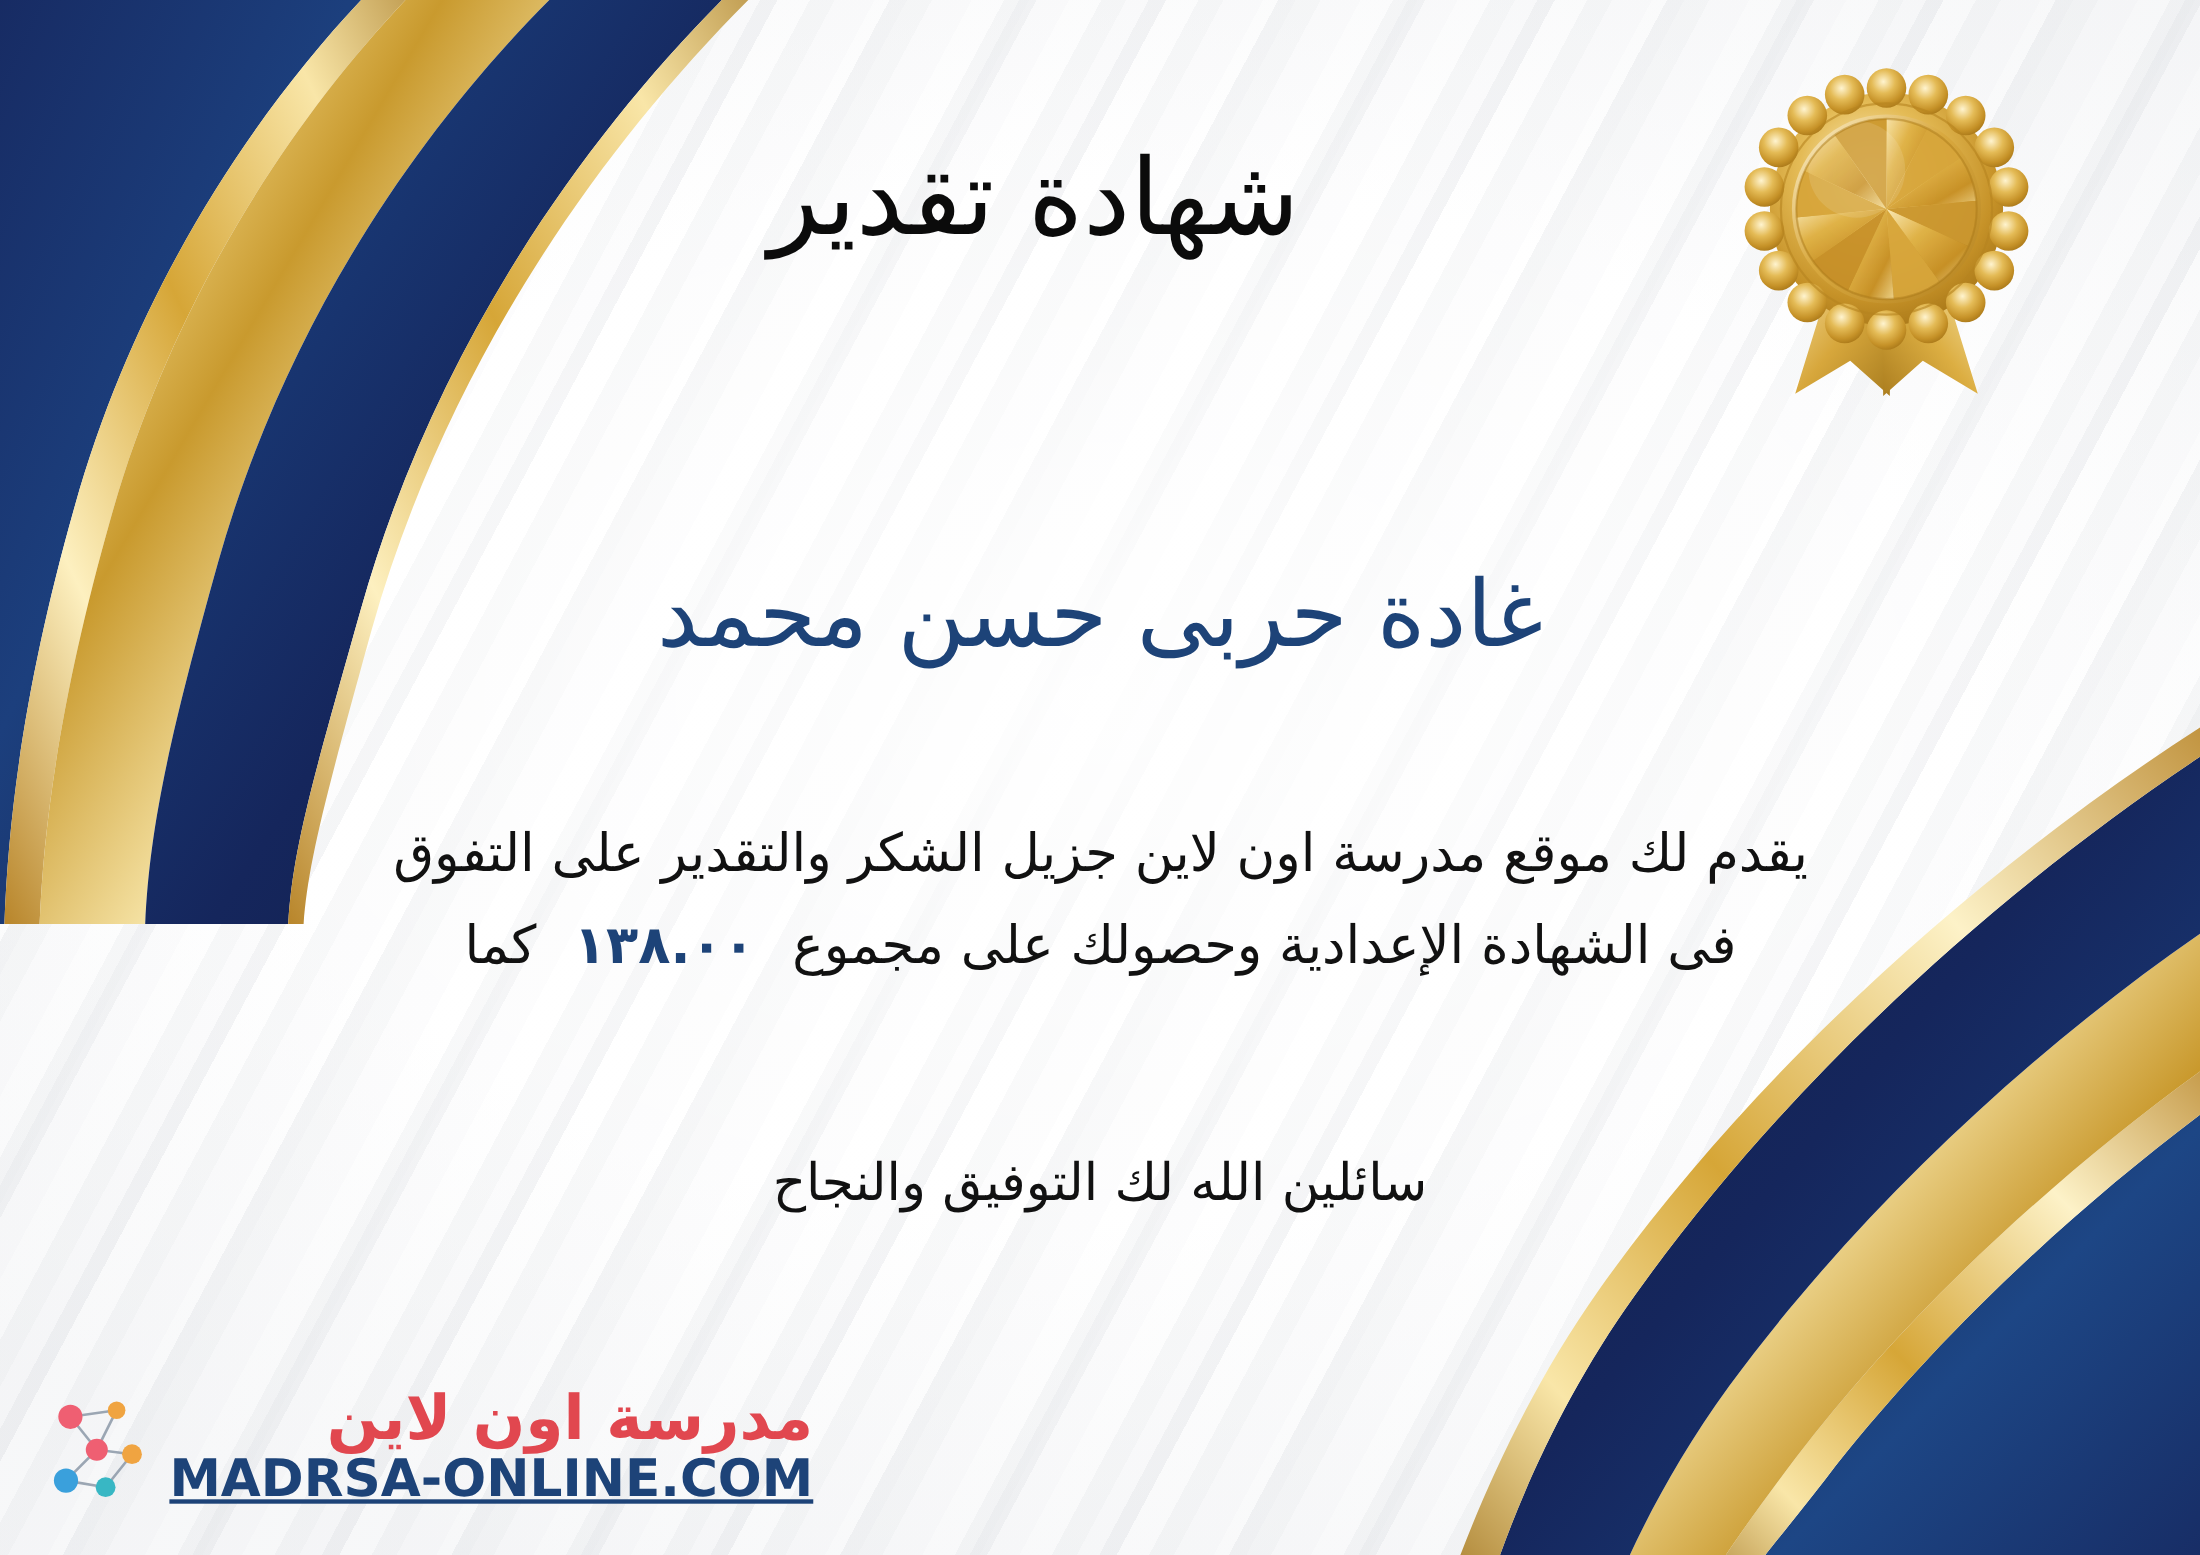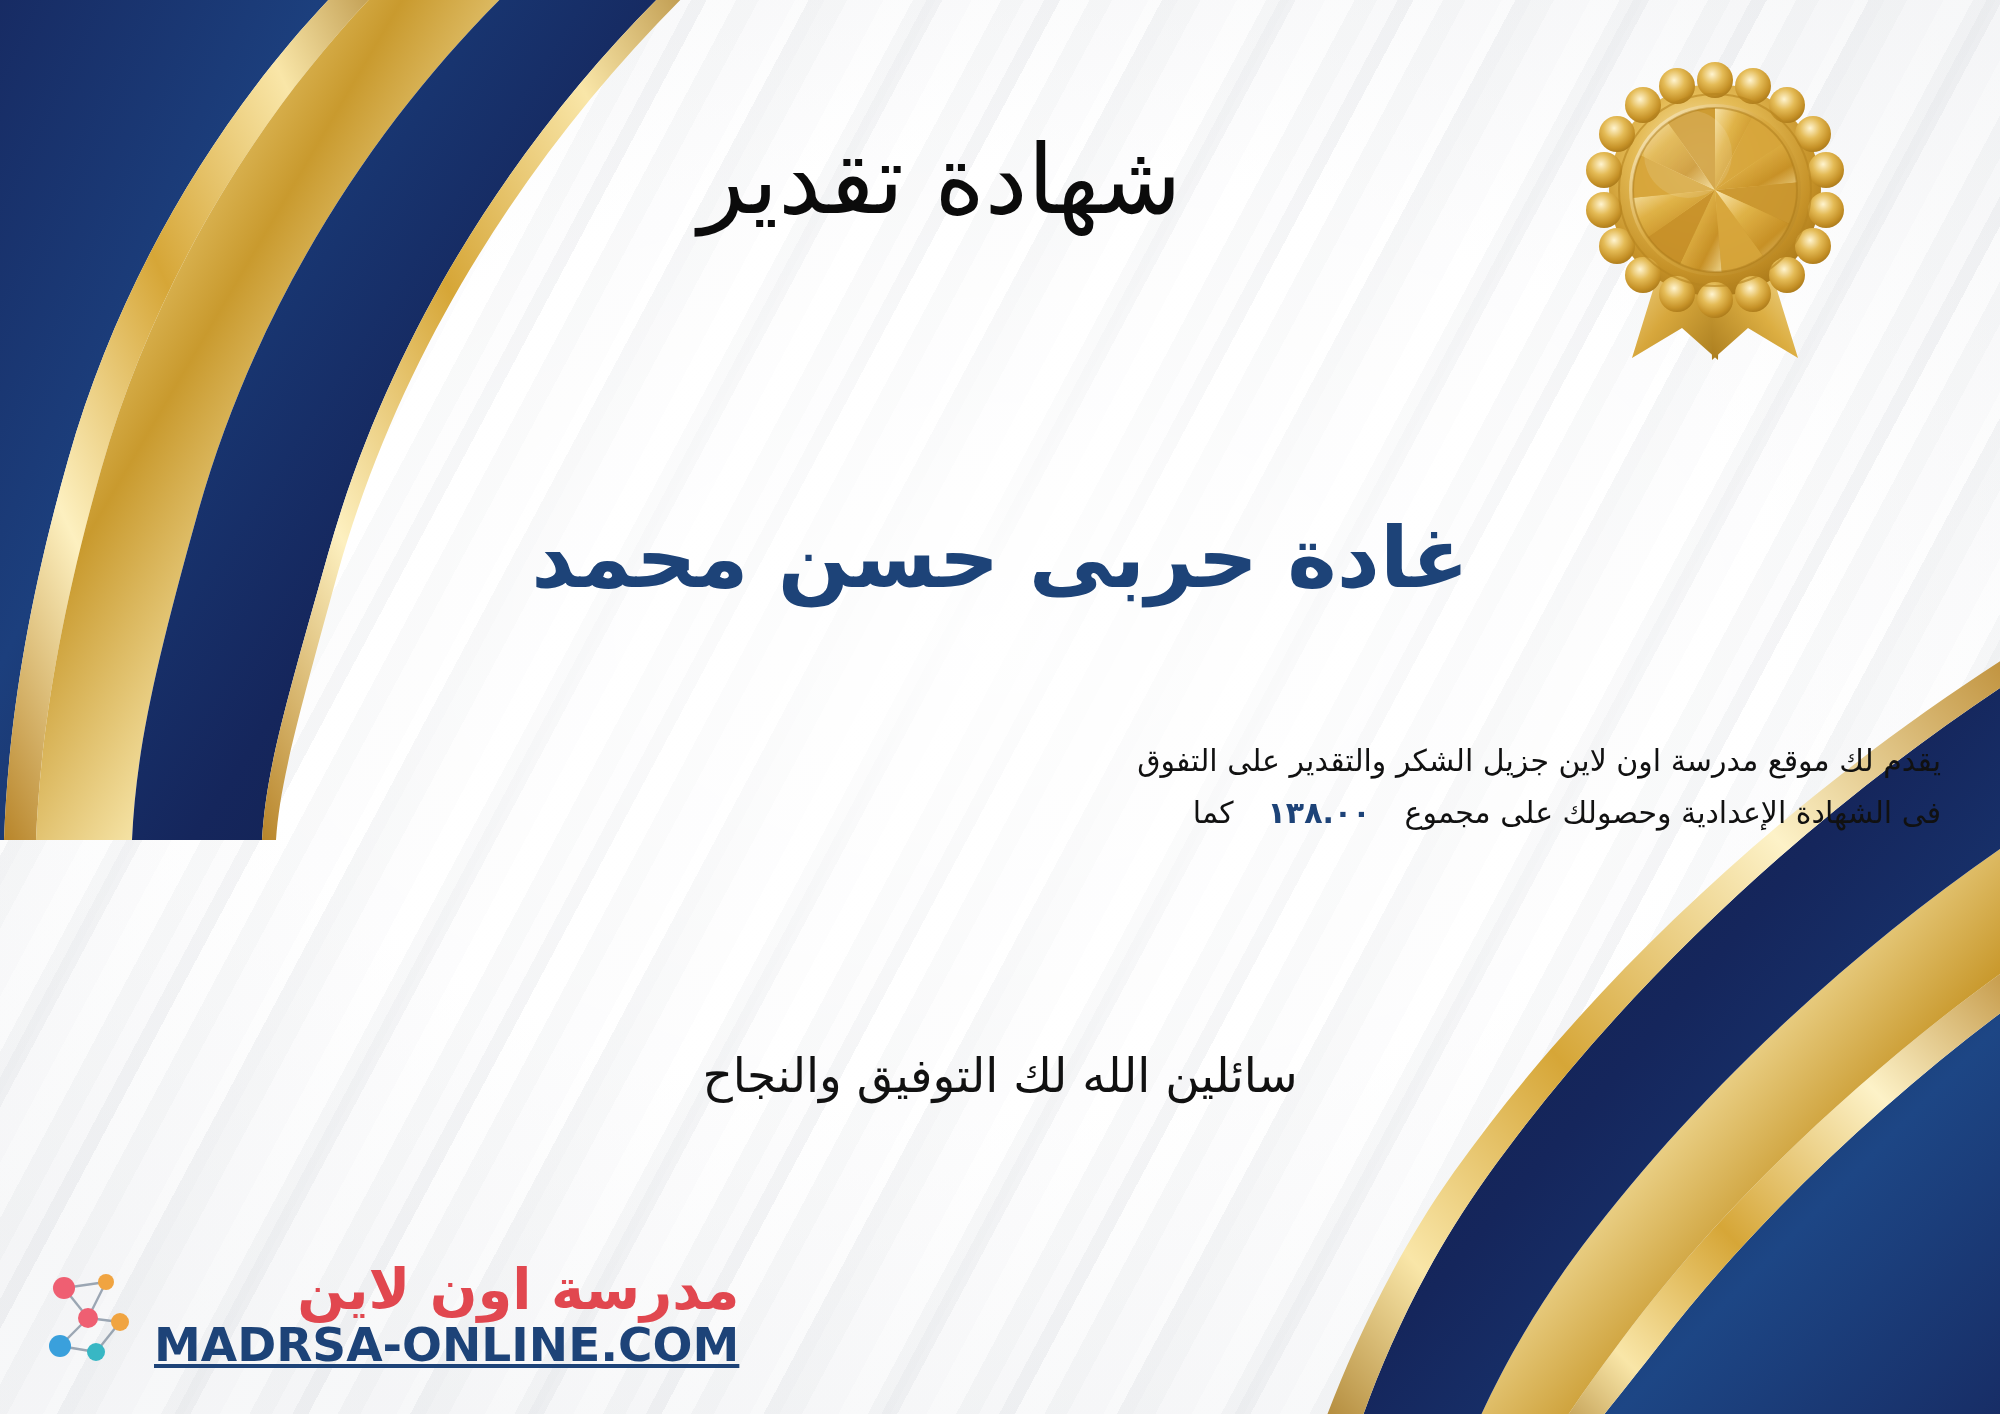--- a/index.html
+++ b/index.html
@@ -67,29 +67,29 @@
     color:#0b0b0b;
     letter-spacing:-1px;
     line-height:1.1;
     padding-right:120px;
   }
   .student-name{
     position:absolute;
     top:510px;left:0;right:0;
     text-align:center;
     font-size:84px;
-    font-weight:700;
+    font-weight:400;
     color:#1d4378;
     line-height:1.15;
   }
   .body{
     position:absolute;
     top:735px;left:60px;right:59px;
-    text-align:right;
-    font-size:30px;
+    text-align:center;
+    font-size:48px;
     font-weight:400;
     color:#111;
     line-height:1.72;
   }
   .body .ln{display:block;white-space:nowrap;}
   .score{
     color:#1d4378;
     font-weight:700;
     padding:0 34px;
     letter-spacing:2px;

